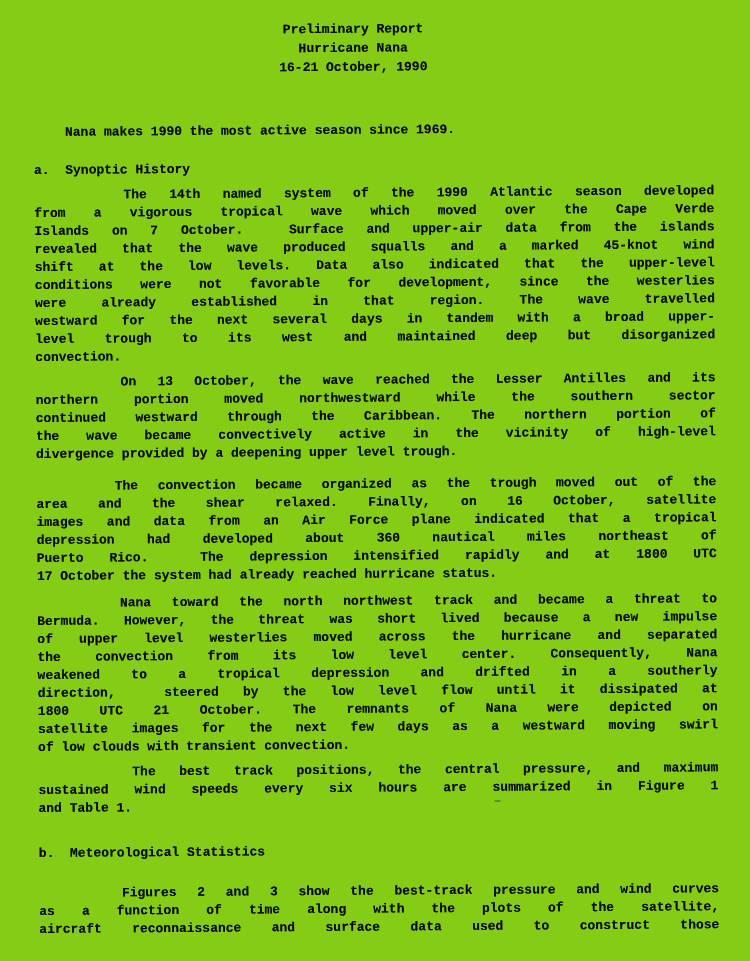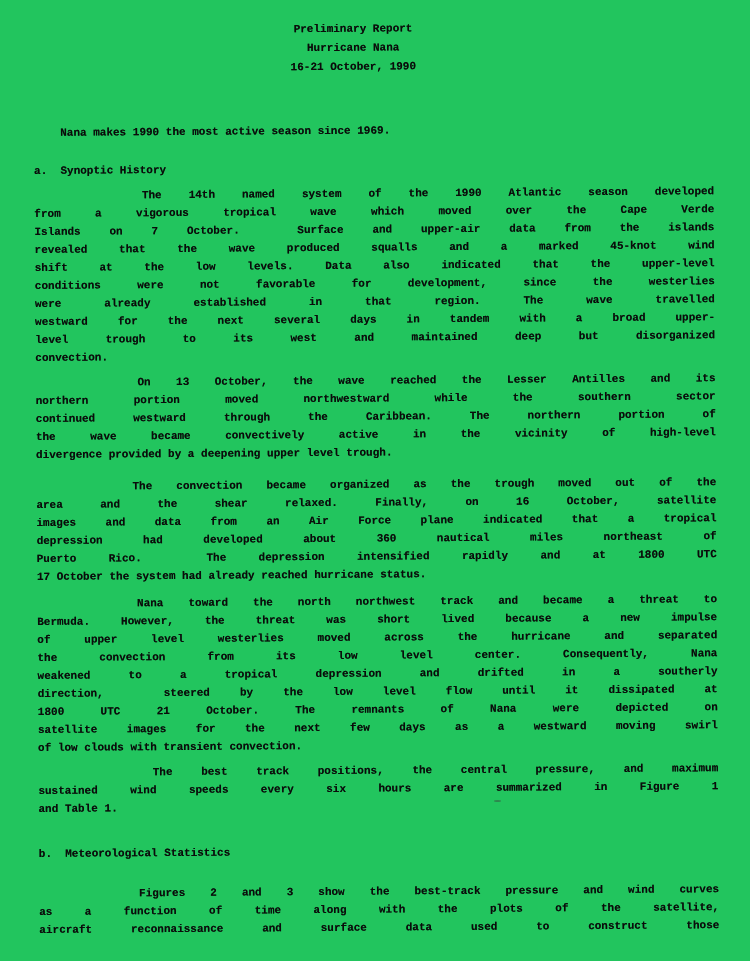--- a/index.html
+++ b/index.html
@@ -7,25 +7,25 @@
     padding: 0;
     width: 750px;
     height: 961px;
     overflow: hidden;
     background: #ffffff;
   }
   .page {
     position: relative;
     width: 750px;
     height: 961px;
-    background: #22c55e;
+    background: #84cc16;
     color: #0b0b0b;
     font-family: "Liberation Mono", "DejaVu Sans Mono", monospace;
     font-weight: 700;
-    font-size: 11px;
+    font-size: 13px;
     overflow: hidden;
   }
   .content {
     position: absolute;
     left: 33px;
     top: 22px;
     width: 680px;
     transform: rotate(-0.4deg);
     transform-origin: 0 0;
   }

